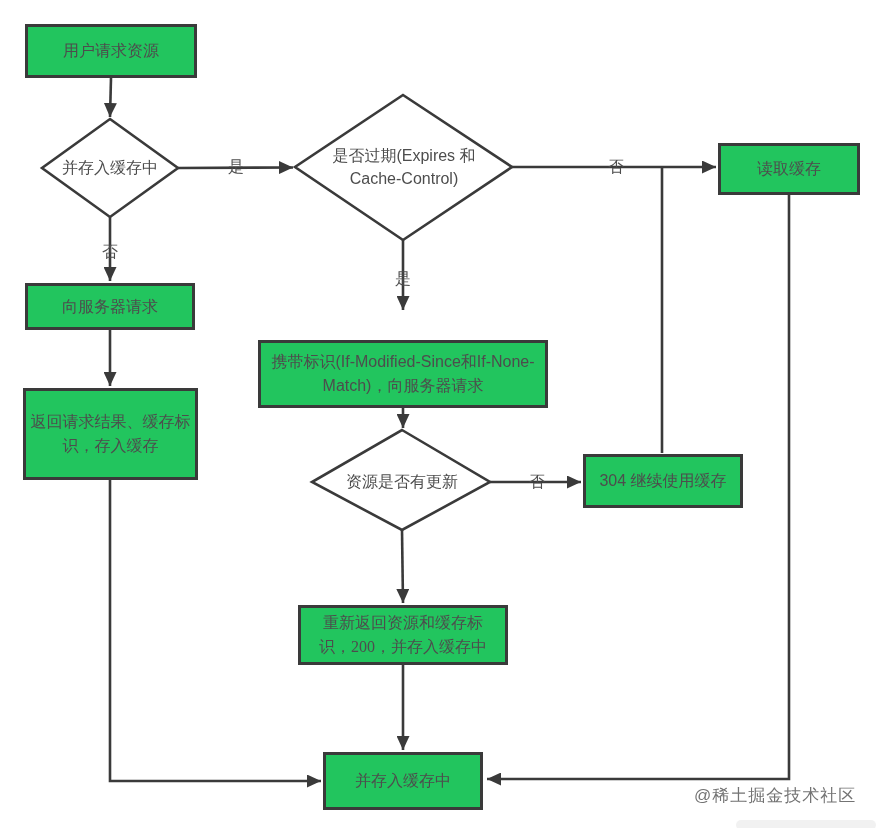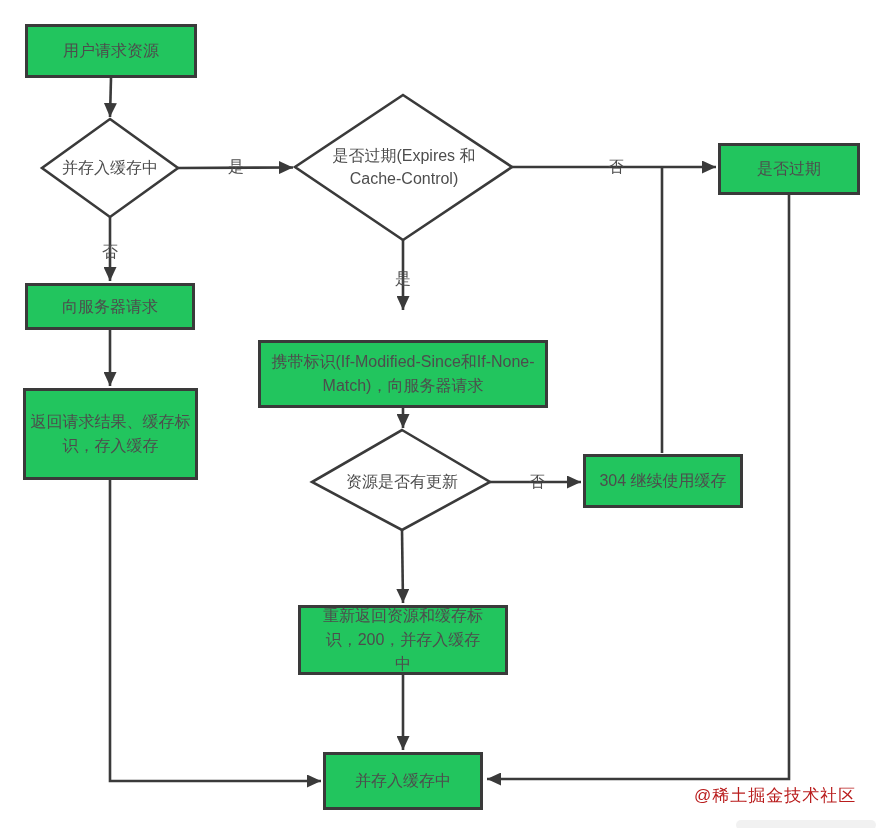--- a/index.html
+++ b/index.html
@@ -39,21 +39,21 @@
   }
   .edge-label {
     position: absolute;
     transform: translate(-50%, -50%);
     color: #4d4d4d;
     font-size: 16px;
     line-height: 1;
   }
   .watermark {
     position: absolute;
-    color: #b91c1c;
+    color: #737373;
     font-size: 17px;
     letter-spacing: 1px;
     white-space: nowrap;
     text-align: center;
   }
   .bottom-smudge {
     position: absolute;
     left: 736px;
     top: 820px;
     width: 140px;
@@ -103,31 +103,31 @@
       <path d="M789 194 L789 779 L487 779" marker-end="url(#arrow)"></path>
 
       <polygon points="110,119 178,168 110,217 42,168" fill="#ffffff"></polygon>
       <polygon points="403,95 512,167 403,240 295,167" fill="#ffffff"></polygon>
       <polygon points="402,430 490,482 402,530 312,482" fill="#ffffff"></polygon>
     </g>
   </svg>
 
   <div class="node" style="left:25px; top:24px; width:172px; height:54px;">用户请求资源</div>
 
-  <div class="node" style="left:718px; top:143px; width:142px; height:52px;">是否过期</div>
+  <div class="node" style="left:718px; top:143px; width:142px; height:52px;">读取缓存</div>
 
   <div class="node" style="left:25px; top:283px; width:170px; height:47px;">向服务器请求</div>
 
   <div class="node" style="left:23px; top:388px; width:175px; height:92px; padding:0 4px;">返回请求结果、缓存标识，存入缓存</div>
 
   <div class="node" style="left:258px; top:312px; width:290px; height:68px; padding:0 6px;margin-top:28px;">携带标识(If-Modified-Since和If-None-Match)，向服务器请求</div>
 
   <div class="node" style="left:583px; top:454px; width:160px; height:54px;">304 继续使用缓存</div>
 
-  <div class="node" style="left:298px; top:605px; width:210px; height:70px; padding:0 17px;">重新返回资源和缓存标识，200，并存入缓存中</div>
+  <div class="node" style="left:298px; top:605px; width:210px; height:60px; padding:0 17px;font-family:Liberation Serif, serif;">重新返回资源和缓存标识，200，并存入缓存中</div>
 
   <div class="node" style="left:323px; top:752px; width:160px; height:58px;">并存入缓存中</div>
 
   <div class="diamond-label" style="left:110px; top:168px; width:130px;">并存入缓存中</div>
 
   <div class="diamond-label" style="left:404px; top:167px; width:178px;">是否过期(Expires 和 Cache-Control)</div>
 
   <div class="diamond-label" style="left:402px; top:482px; width:150px;">资源是否有更新</div>
 
   <div class="edge-label" style="left:236px; top:167px;">是</div>

